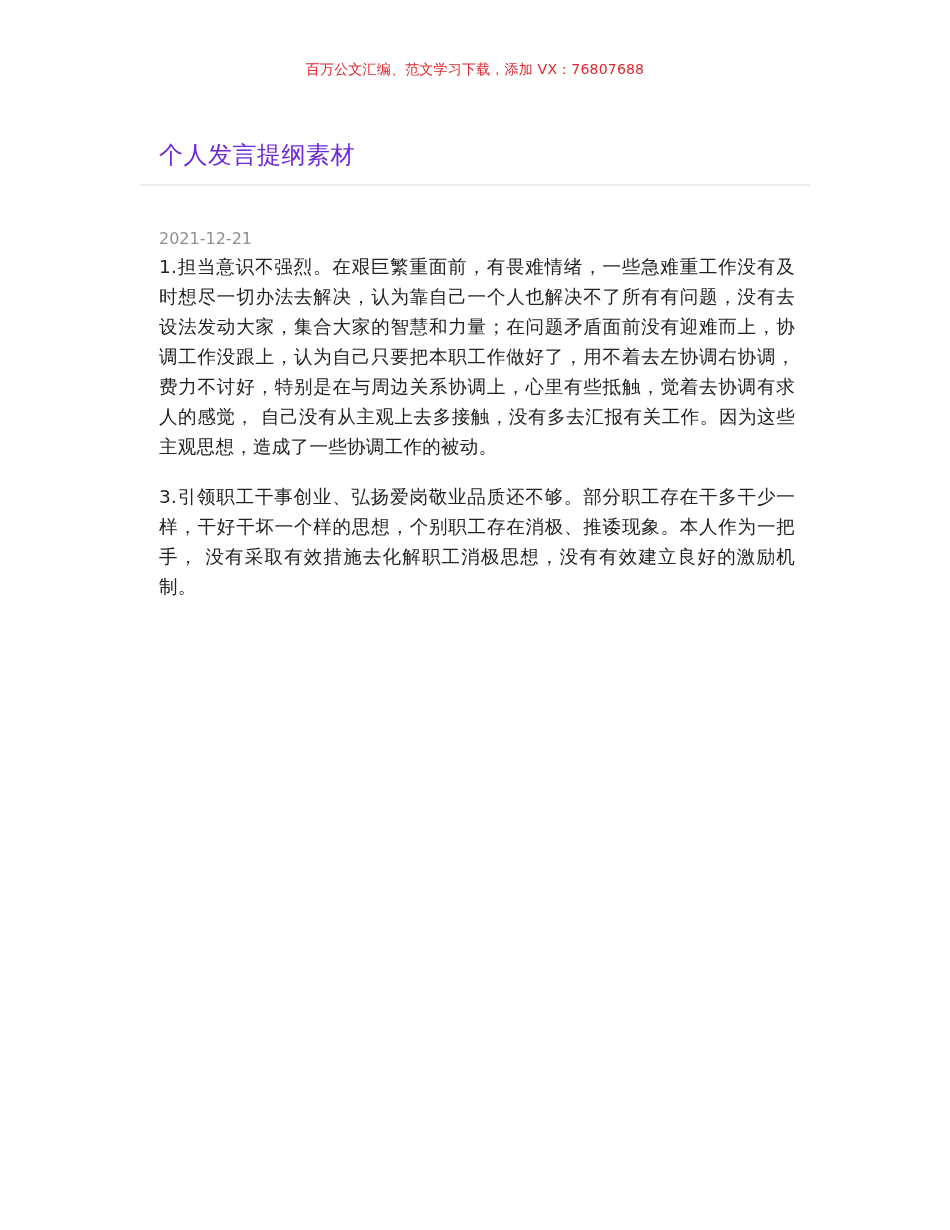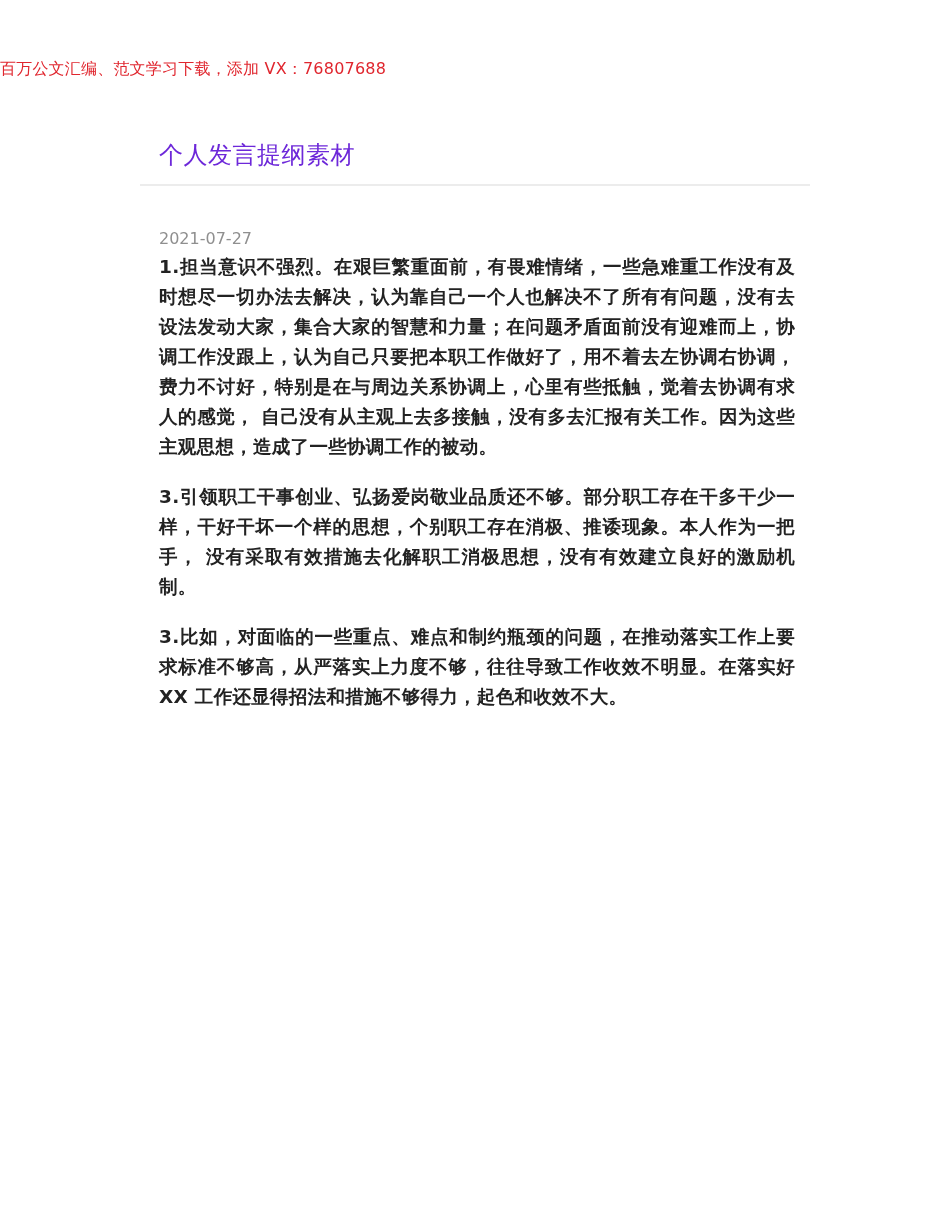--- a/index.html
+++ b/index.html
@@ -12,23 +12,23 @@
       height: 1230px;
       position: relative;
       overflow: hidden;
       font-family: "DejaVu Sans", "Liberation Sans", sans-serif;
     }
     .watermark {
       position: absolute;
       top: 56px;
       left: 0;
       width: 950px;
-      text-align: left;
+      text-align: center;
       color: #e0262e;
-      font-size: 16px;
+      font-size: 14px;
       line-height: 26px;
       letter-spacing: 0.2px;
     }
     .title {
       position: absolute;
       top: 138px;
       left: 159px;
       font-size: 24px;
       line-height: 34px;
       color: #6d28d9;
@@ -56,31 +56,29 @@
       left: 159px;
       width: 636px;
     }
     .article p {
       margin: 0 0 20px 0;
       font-size: 18.5px;
       line-height: 30px;
       color: #222222;
       text-align: justify;
       letter-spacing: 0.3px;
-      font-weight: bold;
     }
   </style>
 </head>
 <body>
 
 <div class="watermark">百万公文汇编、范文学习下载，添加 VX：76807688</div>
 
 <div class="title">个人发言提纲素材</div>
 
 <div class="divider"></div>
 
-<div class="date">2021-07-27</div>
+<div class="date">2021-12-21</div>
 
 <div class="article">
   <p>1.担当意识不强烈。在艰巨繁重面前，有畏难情绪，一些急难重工作没有及时想尽一切办法去解决，认为靠自己一个人也解决不了所有有问题，没有去设法发动大家，集合大家的智慧和力量；在问题矛盾面前没有迎难而上，协调工作没跟上，认为自己只要把本职工作做好了，用不着去左协调右协调，费力不讨好，特别是在与周边关系协调上，心里有些抵触，觉着去协调有求人的感觉， 自己没有从主观上去多接触，没有多去汇报有关工作。因为这些主观思想，造成了一些协调工作的被动。</p>
   <p>3.引领职工干事创业、弘扬爱岗敬业品质还不够。部分职工存在干多干少一样，干好干坏一个样的思想，个别职工存在消极、推诿现象。本人作为一把手， 没有采取有效措施去化解职工消极思想，没有有效建立良好的激励机制。</p>
-  <p>3.比如，对面临的一些重点、难点和制约瓶颈的问题，在推动落实工作上要求标准不够高，从严落实上力度不够，往往导致工作收效不明显。在落实好 XX 工作还显得招法和措施不够得力，起色和收效不大。</p>
 </div>
 
 </body></html>

